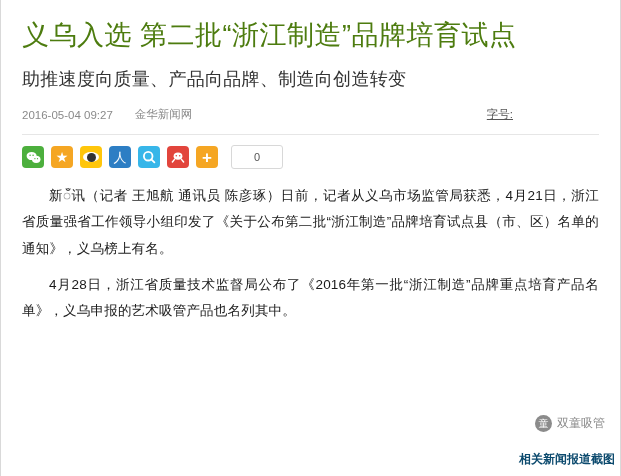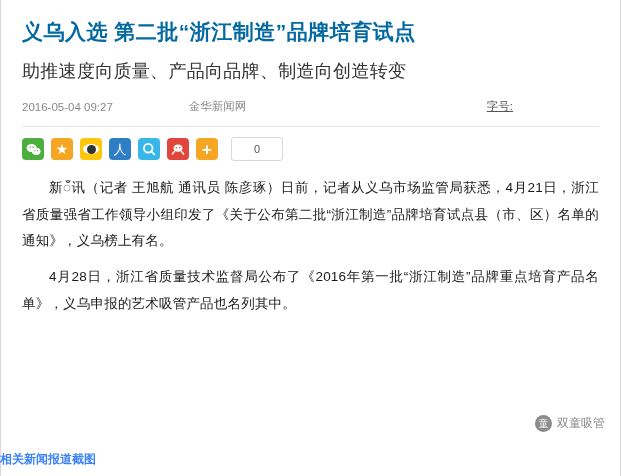--- a/index.html
+++ b/index.html
@@ -18,41 +18,41 @@
     background: #ffffff;
     overflow: hidden;
     box-sizing: border-box;
   }
   .article {
     position: relative;
     padding: 18px 22px 0 22px;
     box-sizing: border-box;
   }
   .headline {
-    font-size: 21px;
-    font-weight: bold;
-    color: #0369a1;
+    font-size: 27px;
+    font-weight: normal;
+    color: #4d7c0f;
     letter-spacing: 0.5px;
     line-height: 1.3;
     margin: 0 0 14px 0;
   }
   .subhead {
     font-size: 18px;
     color: #333;
     margin: 0 0 16px 0;
     letter-spacing: 0.3px;
   }
   .metarow {
     display: flex;
     align-items: center;
     font-size: 11.5px;
     color: #8a8a8a;
     margin-bottom: 12px;
   }
-  .meta-date { margin-right: 76px; }
+  .meta-date { margin-right: 22px; }
   .meta-source { color: #8a8a8a; font-family: Liberation Serif, serif; }
   .meta-fontsize {
     margin-left: auto;
     margin-right: 86px;
     color: #555;
     text-decoration: underline;
   }
   .divider {
     border: 0;
     border-top: 1px solid #e6e6e6;
@@ -131,26 +131,26 @@
     color: #fff;
     font-size: 10px;
     display: flex;
     align-items: center;
     justify-content: center;
     margin-right: 5px;
   }
   .caption {
     position: absolute;
     left: 0;
-    right: 13px;
+    right: 6px;
     bottom: 8px;
-    text-align: left;
+    text-align: right;
     font-size: 12px;
     font-weight: bold;
-    color: #3b82f6;
+    color: #0c4a6e;
   }
   .outer-border {
     position: absolute;
     inset: 0;
     pointer-events: none;
     border-left: 1px solid #d9d9d9;
     border-right: 1px solid #d9d9d9;
     box-sizing: border-box;
   }
   .eye-dot {

